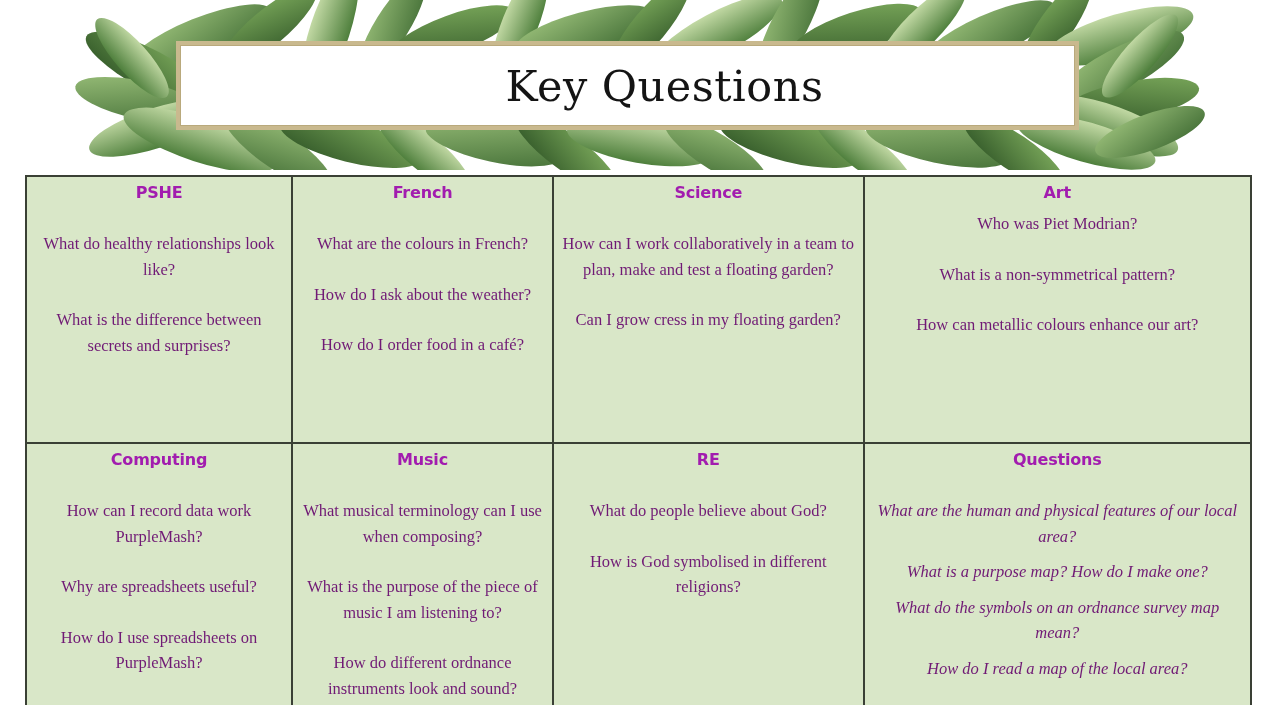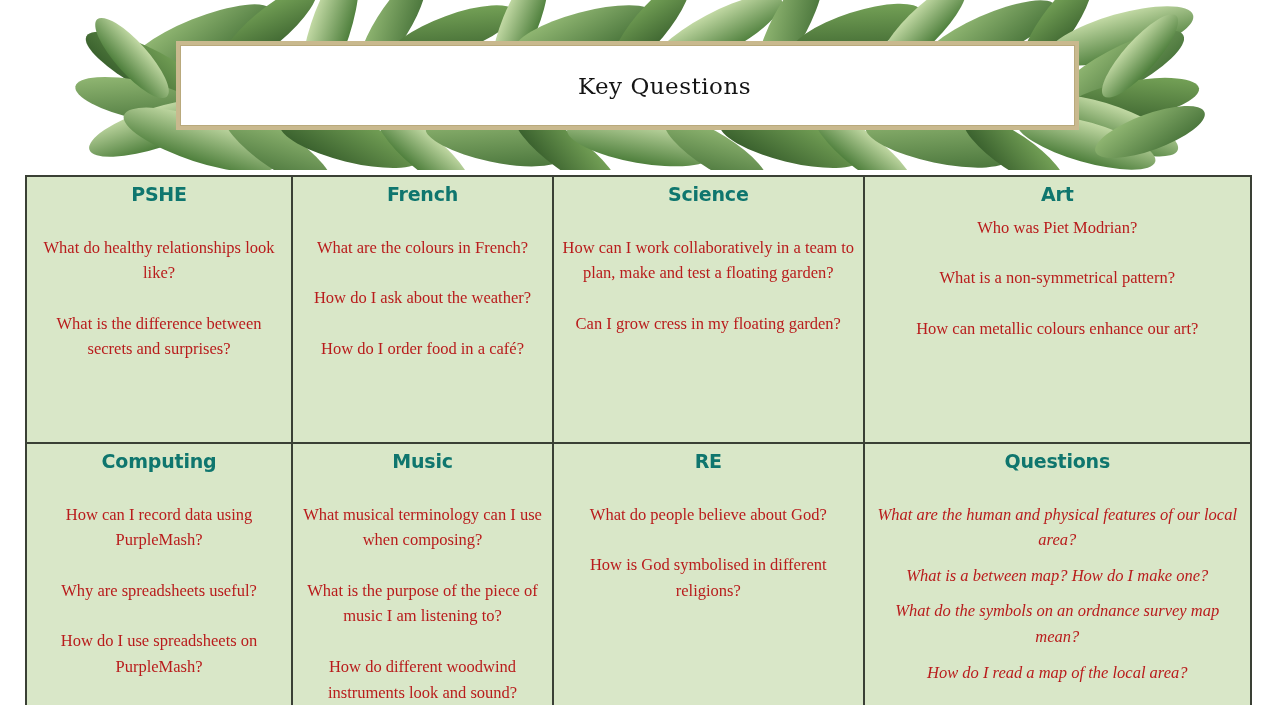--- a/index.html
+++ b/index.html
@@ -45,21 +45,21 @@
     position: absolute;
     left: 176px;
     top: 41px;
     width: 977px;
     height: 89px;
     z-index: 6;
     display: flex;
     align-items: center;
     justify-content: center;
     font-family: "DejaVu Serif", "Liberation Serif", serif;
-    font-size: 23px;
+    font-size: 43px;
     font-weight: 400;
     letter-spacing: 0.5px;
     color: #141414;
     white-space: nowrap;
   }
 
   
   .kq-table {
     position: absolute;
     left: 25px;
@@ -74,38 +74,38 @@
     vertical-align: top;
     padding: 6px 8px 10px 8px;
     box-sizing: border-box;
   }
   .row1 td { height: 267px; }
   .row2 td { height: 263px; }
 
   .subject {
     text-align: center;
     font-family: "DejaVu Sans", "Liberation Sans", sans-serif;
-    font-size: 19px;
+    font-size: 16px;
     font-weight: 700;
-    color: #0f766e;
+    color: #a21caf;
     line-height: 1.25;
     margin: 0 0 2px 0;
     letter-spacing: -0.2px;
   }
   .q-list {
     margin: 0;
     padding: 0;
     list-style: none;
   }
   .q-list li {
     text-align: center;
     font-family: "Liberation Serif", "DejaVu Serif", serif;
     font-size: 16.5px;
     line-height: 1.55;
-    color: #b91c1c;
+    color: #701a75;
     margin: 0 0 25px 0;
   }
   .q-list.tight li { margin-bottom: 10px; font-style: italic; }
   .q-list li:last-child { margin-bottom: 0; }
 
   
   .gap-lg { height: 26px; }
   .gap-sm { height: 6px; }
 </style>
 </head>
@@ -223,50 +223,50 @@
           <li>How can metallic colours enhance our art?</li>
         </ul>
       </td>
     </tr>
 
     <tr class="row2">
       <td style="width:330px">
         <div class="subject">Computing</div>
         <div class="gap-lg"></div>
         <ul class="q-list">
-          <li>How can I record data using PurpleMash?</li>
+          <li>How can I record data work PurpleMash?</li>
           <li>Why are spreadsheets useful?</li>
           <li>How do I use spreadsheets on PurpleMash?</li>
         </ul>
       </td>
 
       <td style="width:239px">
         <div class="subject">Music</div>
         <div class="gap-lg"></div>
         <ul class="q-list">
           <li>What musical terminology can I use when composing?</li>
           <li>What is the purpose of the piece of music I am listening to?</li>
-          <li>How do different woodwind instruments look and sound?</li>
+          <li>How do different ordnance instruments look and sound?</li>
         </ul>
       </td>
 
       <td style="width:236px">
         <div class="subject">RE</div>
         <div class="gap-lg"></div>
         <ul class="q-list">
           <li>What do people believe about God?</li>
           <li>How is God symbolised in different religions?</li>
         </ul>
       </td>
 
       <td style="width:422px">
         <div class="subject">Questions</div>
         <div class="gap-lg"></div>
         <ul class="q-list tight">
           <li>What are the human and physical features of our local area?</li>
-          <li>What is a between map? How do I make one?</li>
+          <li>What is a purpose map? How do I make one?</li>
           <li>What do the symbols on an ordnance survey map mean?</li>
           <li>How do I read a map of the local area?</li>
         </ul>
       </td>
     </tr>
   </tbody>
 </table>
 
 </body></html>

